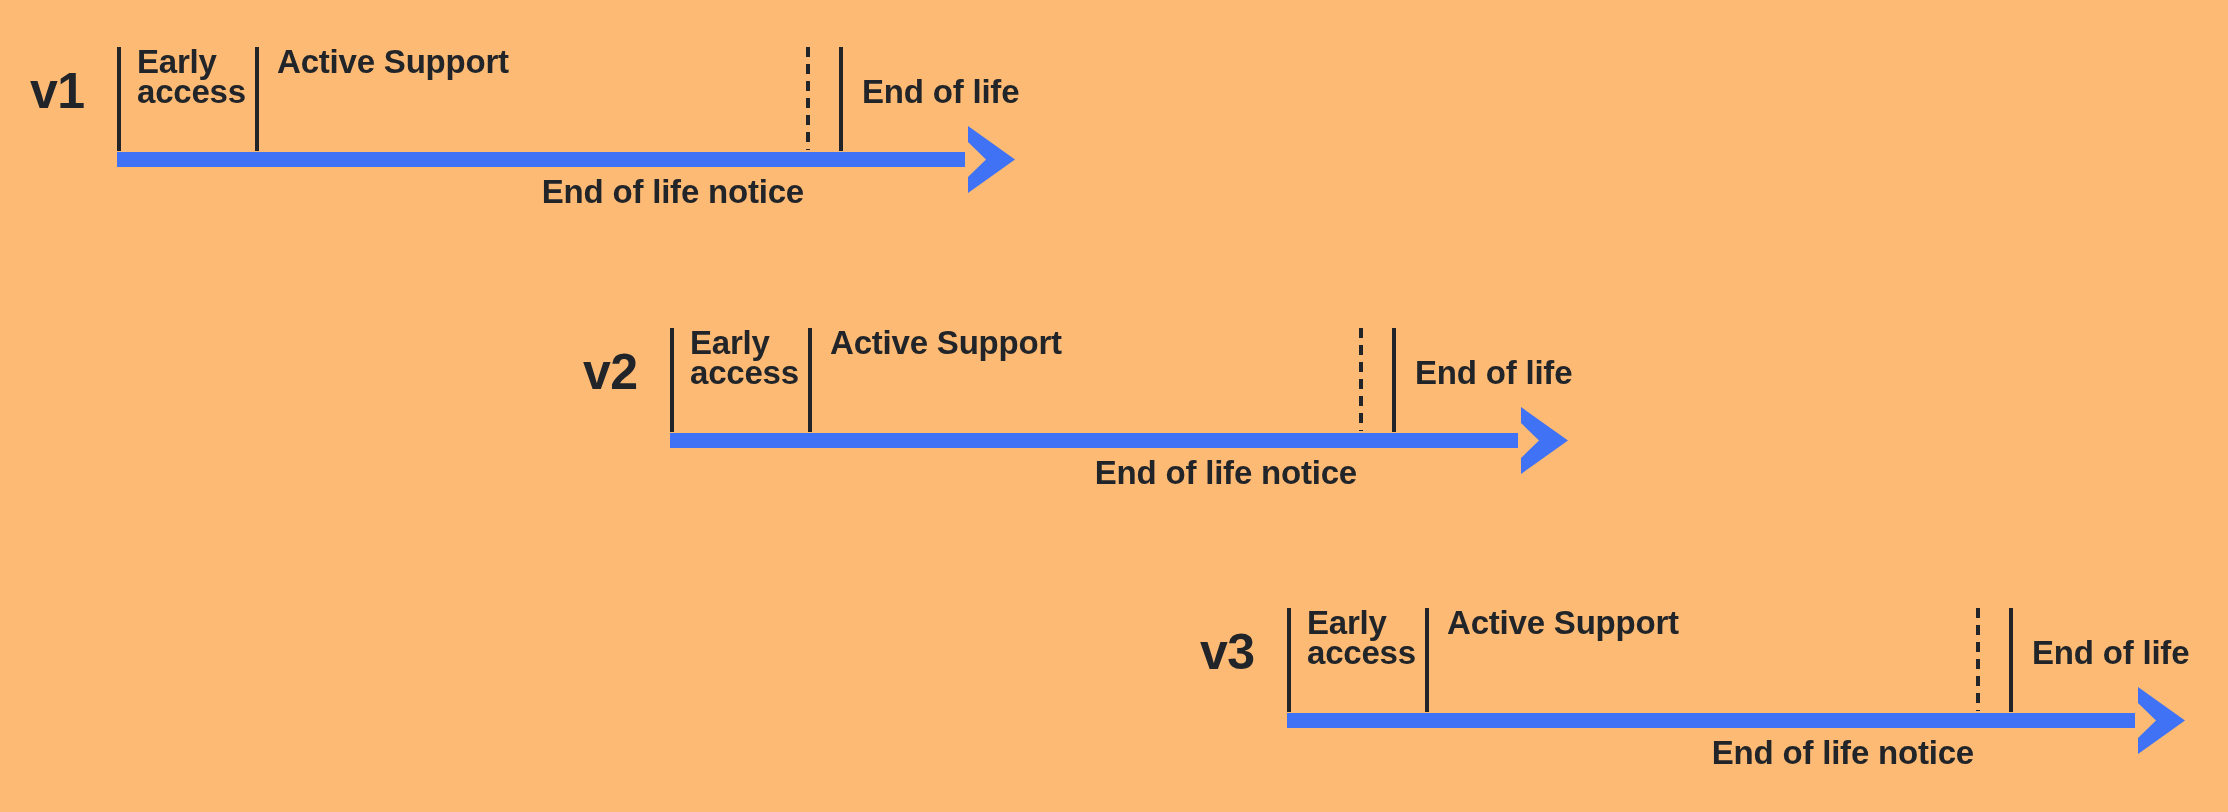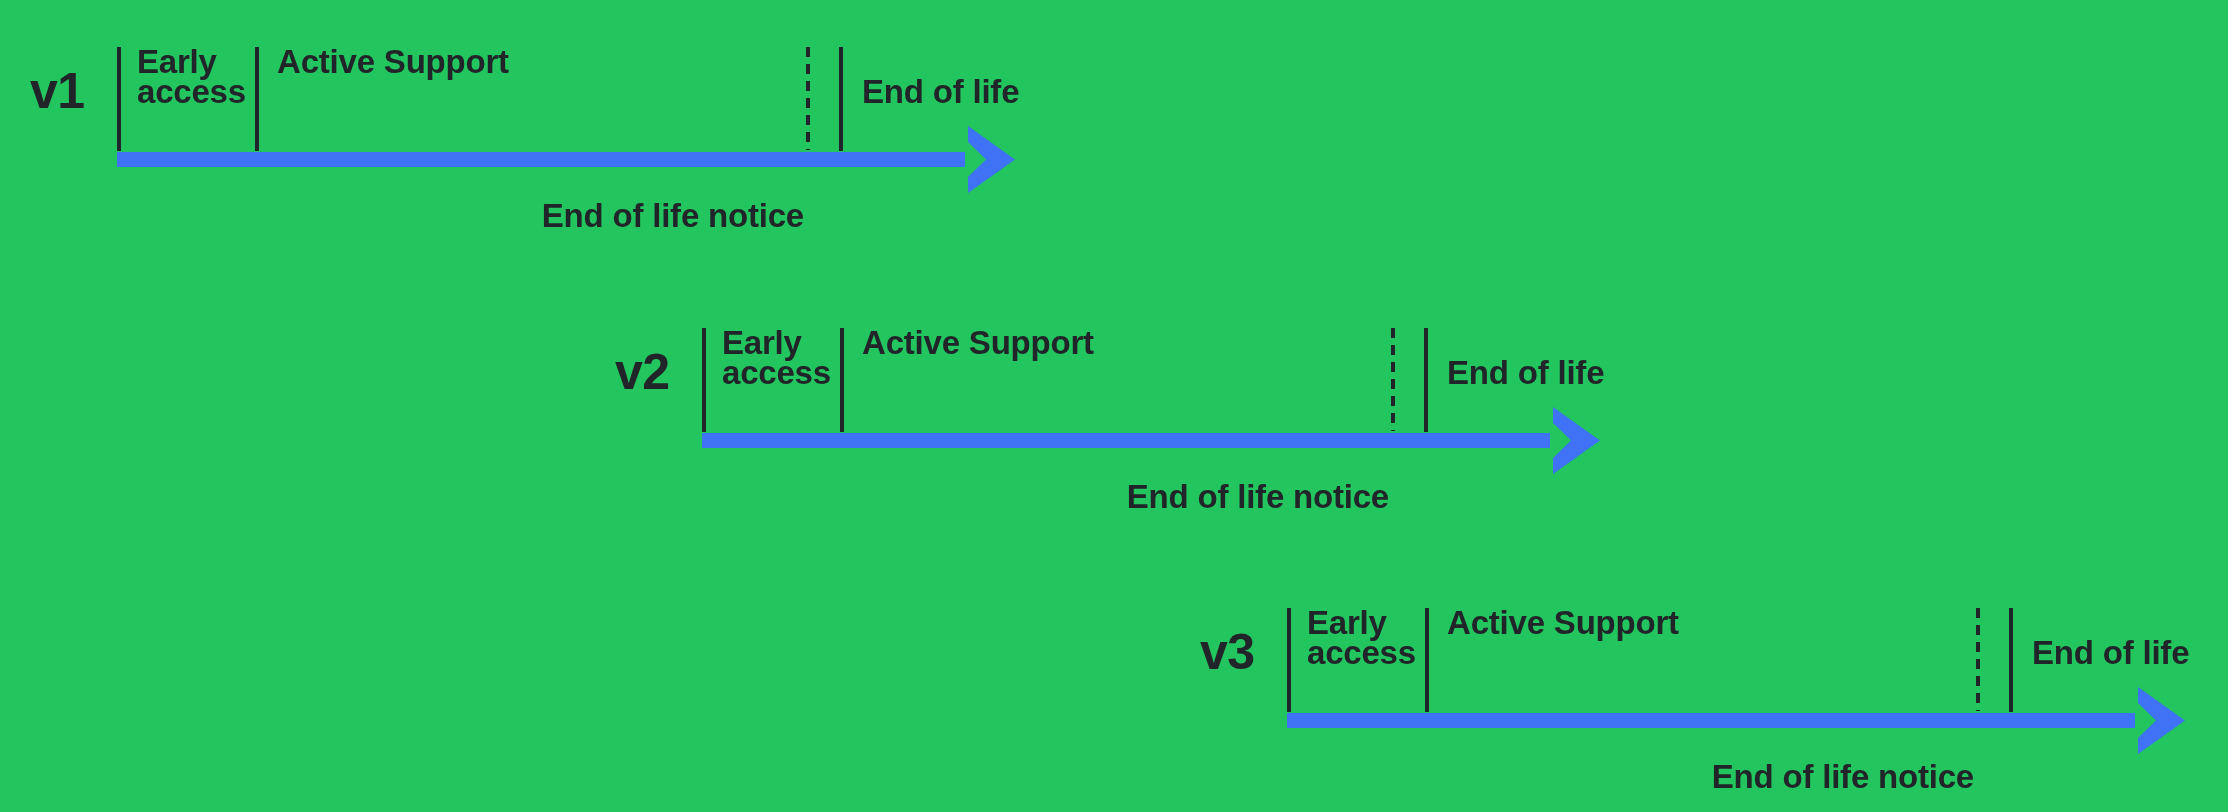--- a/index.html
+++ b/index.html
@@ -4,28 +4,28 @@
 <style>
   :root{
     --accent:#3F72F4;
     --ink:#212529;
   }
   html,body{margin:0;padding:0;background:#ffffff;}
   .canvas{
     position:relative;
     width:2228px;
     height:812px;
-    background:#22c55e;
+    background:#fdba74;
     overflow:hidden;
     font-family:"Liberation Sans", sans-serif;
     color:var(--ink);
   }
   .row{position:absolute;width:1060px;height:215px;}
   .row-v1{left:0;top:0;}
-  .row-v2{left:585px;top:281px;}
+  .row-v2{left:553px;top:281px;}
   .row-v3{left:1170px;top:561px;}
 
   .version{
     position:absolute;left:30px;top:65px;
     font-size:50px;font-weight:bold;line-height:52px;
     letter-spacing:-0.5px;color:var(--ink);
   }
   .tick{
     position:absolute;top:47px;width:4px;height:104px;
     background:var(--ink);
@@ -39,21 +39,21 @@
   }
   .lbl{
     position:absolute;
     font-size:33px;font-weight:bold;line-height:30px;
     letter-spacing:-0.2px;color:var(--ink);
     white-space:nowrap;
   }
   .lbl-early{left:137px;top:47px;width:115px;white-space:normal;}
   .lbl-active{left:277px;top:47px;}
   .lbl-eol{left:862px;top:47px;margin-top:30px;}
-  .lbl-notice{left:500px;top:177px;width:304px;text-align:right;margin-top:24px;}
+  .lbl-notice{left:500px;top:177px;width:304px;text-align:right;}
   .arrow{position:absolute;left:117px;top:118px;width:905px;height:85px;display:block;}
   .arrow .bar{fill:var(--accent);}
   .arrow .head{fill:var(--accent);}
 </style>
 </head>
 <body>
 
 <div class="canvas">
 
   <div class="row row-v1">

